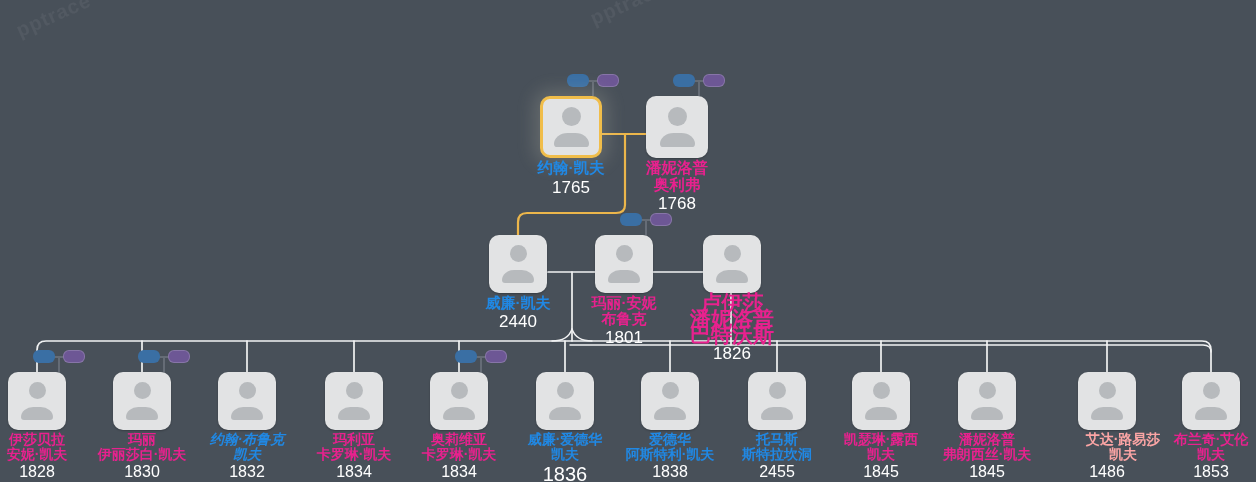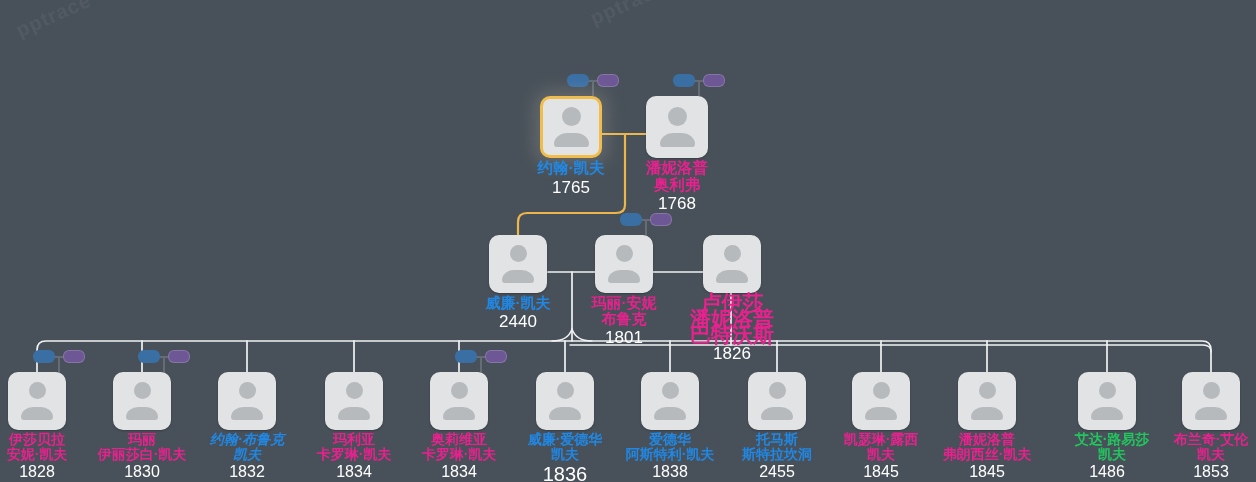--- a/index.html
+++ b/index.html
@@ -250,21 +250,21 @@
         <div>潘妮洛普</div>
         <div>弗朗西丝·凯夫</div>
       </div>
       <div class="pyear" style="left: 0px; top: 91px; font-size: 16px;">1845</div>
     </div>
     <div class="person" style="left: 1037px; top: 372px;">
       <div class="card" style="left: 41px; top: 0px; width: 58px; height: 58px;">
         <div class="head" style="width: 17px; height: 17px; left: 20.5px; top: 10px;"></div>
         <div class="shoulders" style="width: 32px; height: 13px; left: 13px; top: 35px;"></div>
       </div>
-      <div class="pname" style="left: 5px; top: 60px; font-size: 14px; line-height: 15px; color: #22c55e;">
+      <div class="pname" style="left: 16px; top: 60px; font-size: 14px; line-height: 15px; color: #fca5a5;">
         <div>艾达·路易莎</div>
         <div>凯夫</div>
       </div>
       <div class="pyear" style="left: 0px; top: 91px; font-size: 16px;">1486</div>
     </div>
     <div class="person" style="left: 1141px; top: 372px;">
       <div class="card" style="left: 41px; top: 0px; width: 58px; height: 58px;">
         <div class="head" style="width: 17px; height: 17px; left: 20.5px; top: 10px;"></div>
         <div class="shoulders" style="width: 32px; height: 13px; left: 13px; top: 35px;"></div>
       </div>

